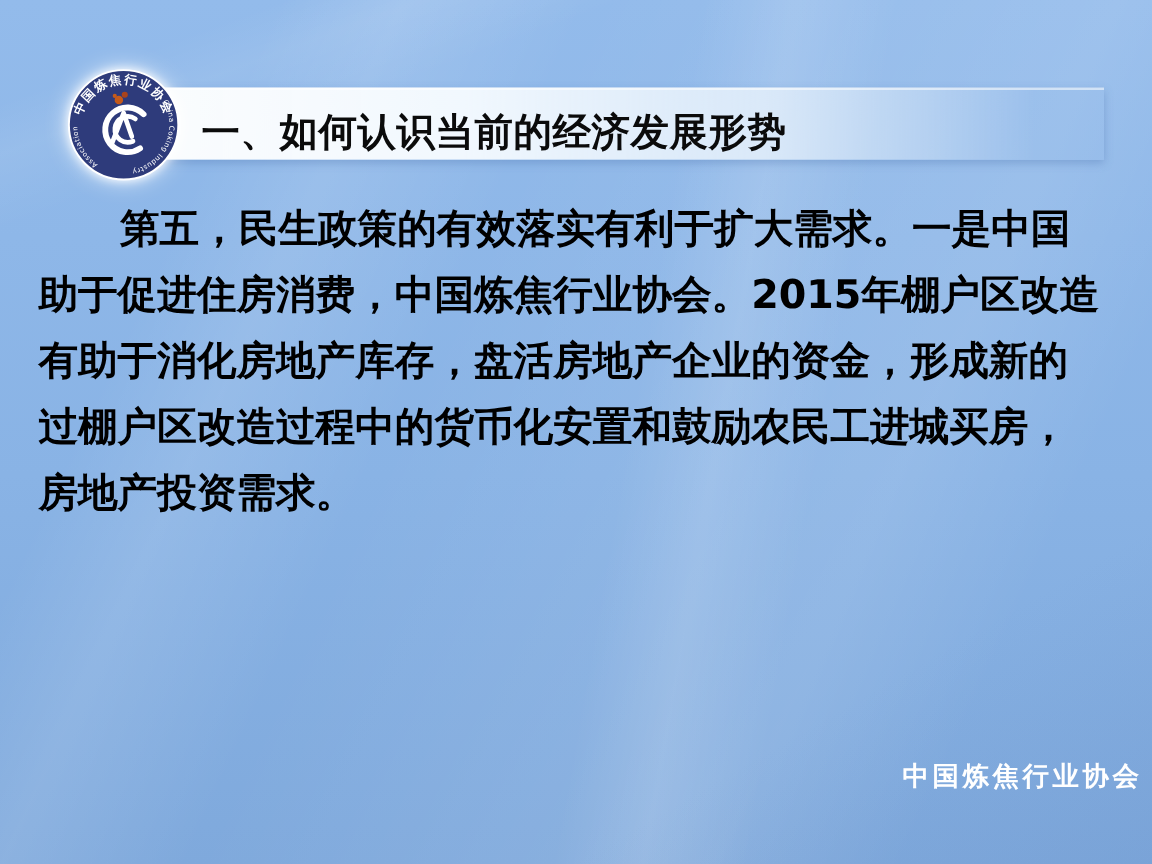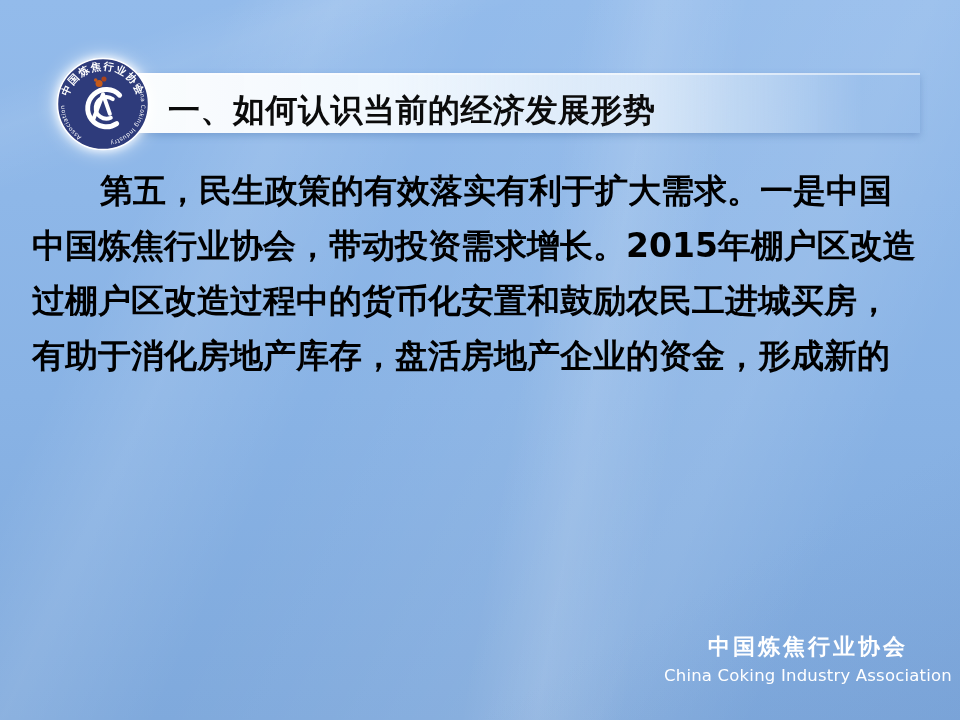--- a/index.html
+++ b/index.html
@@ -110,22 +110,22 @@
     </g>
     <g stroke="none">
       <circle cx="46" cy="29" r="3.6" fill="#c55a1a"></circle>
       <circle cx="51" cy="24.5" r="2.6" fill="#a9431c"></circle>
       <circle cx="42.5" cy="25.5" r="1.8" fill="#c55a1a"></circle>
     </g>
   </svg>
 
   <div class="body-text">
     <div class="line indent">第五，民生政策的有效落实有利于扩大需求。一是中国</div>
-    <div class="line">中国炼焦行业协会，带动投资需求增长。2015年棚户区改造</div>
+    <div class="line">助于促进住房消费，中国炼焦行业协会。2015年棚户区改造</div>
+    <div class="line">有助于消化房地产库存，盘活房地产企业的资金，形成新的</div>
     <div class="line">过棚户区改造过程中的货币化安置和鼓励农民工进城买房，</div>
-    <div class="line">有助于消化房地产库存，盘活房地产企业的资金，形成新的</div>
+    <div class="line">房地产投资需求。</div>
   </div>
 
   <div class="footer">
     <div class="org-cn">中国炼焦行业协会</div>
-    <div class="org-en">China Coking Industry Association</div>
   </div>
 </div>
 
 </body></html>

